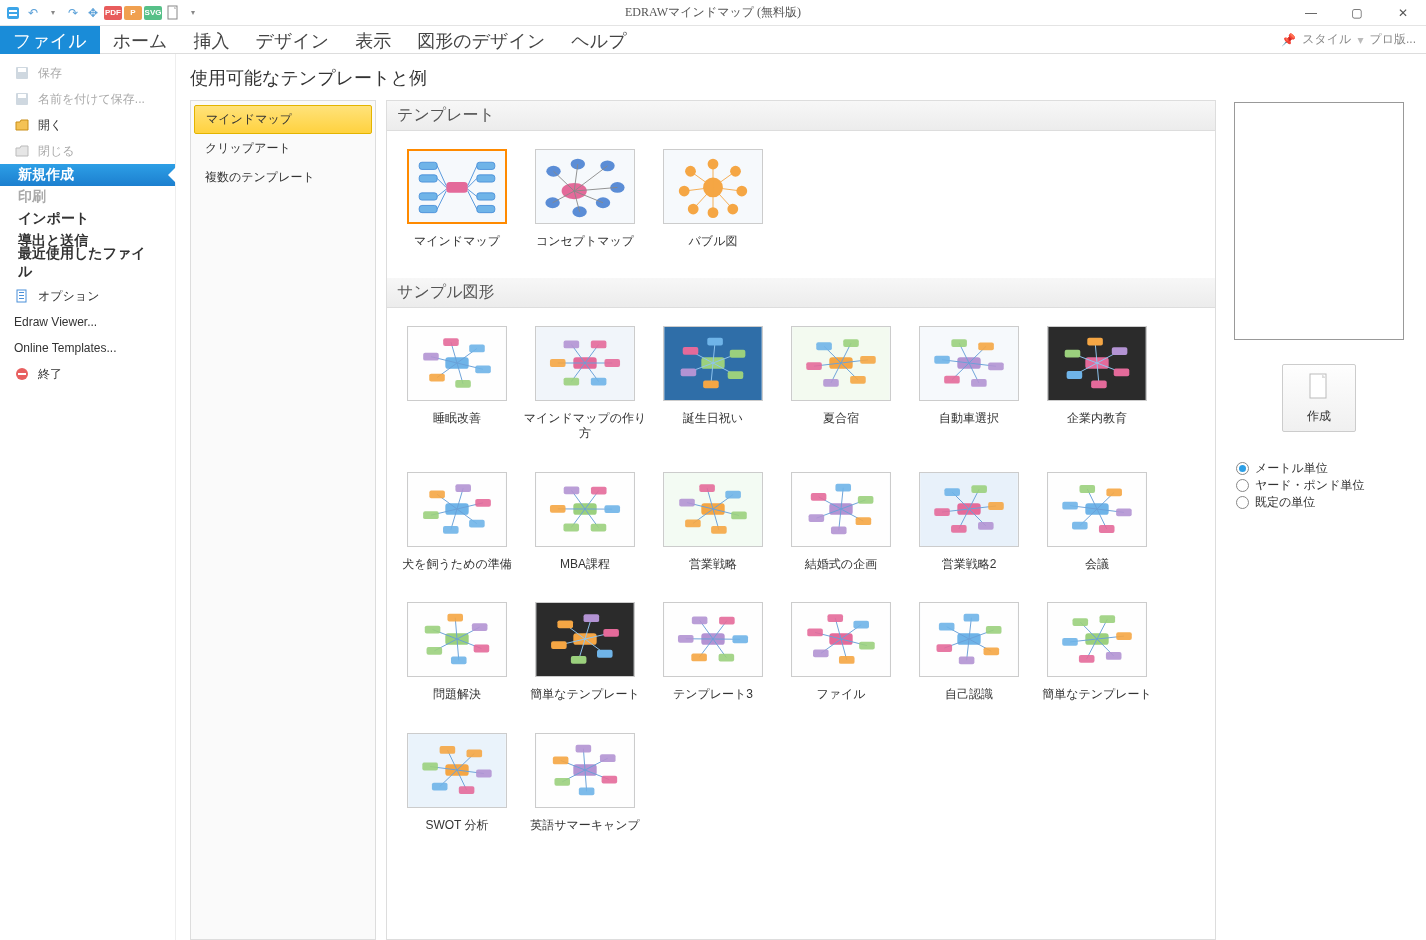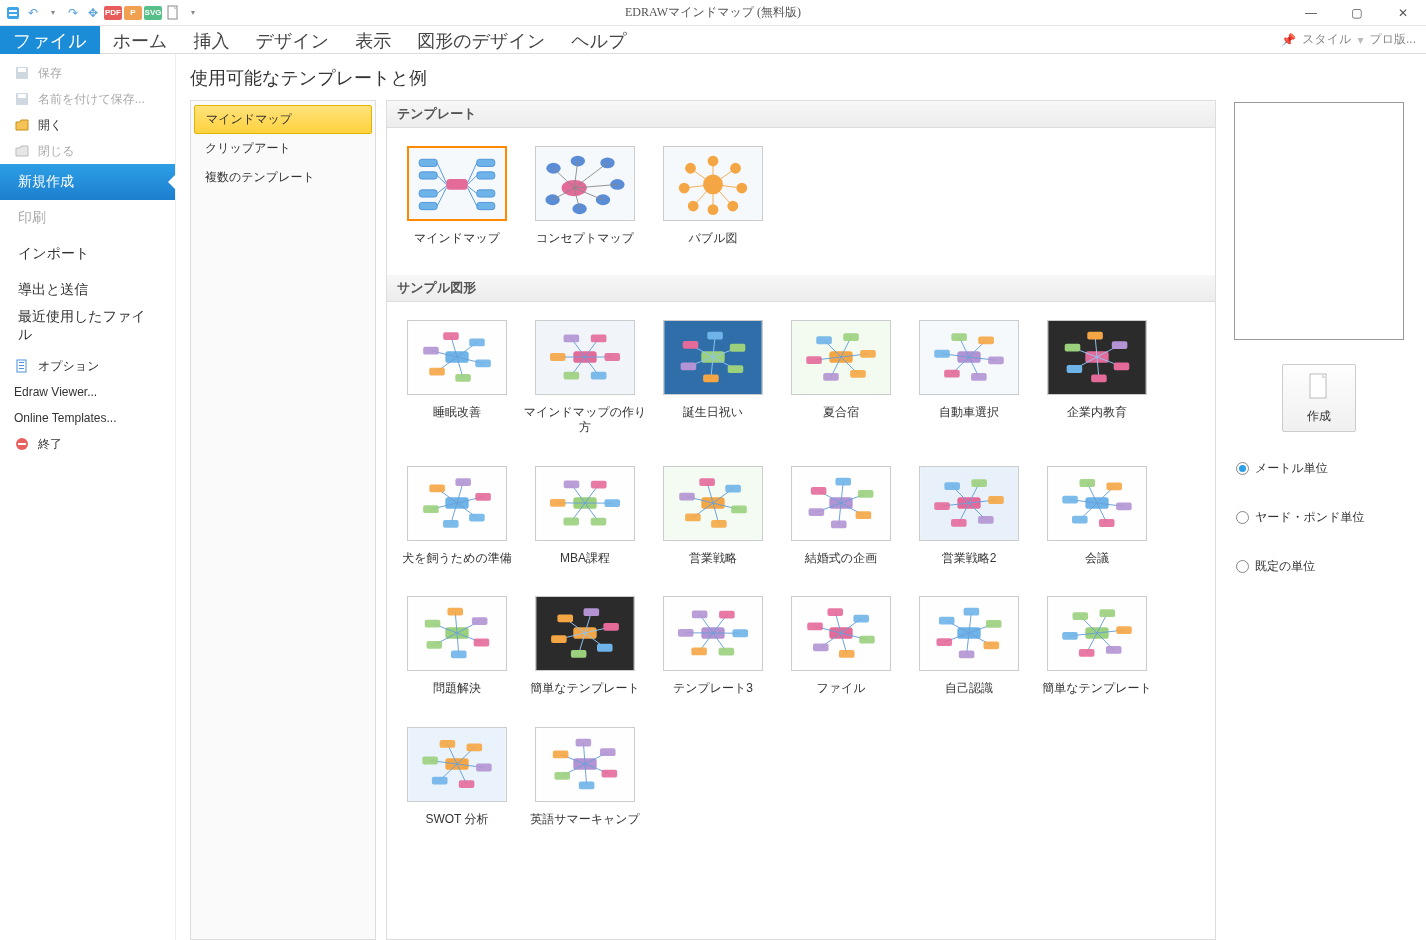--- a/index.html
+++ b/index.html
@@ -15,51 +15,51 @@
 .menubar { height: 28px; display: flex; align-items: stretch; border-bottom: 1px solid #ddd; background: #fff; }
 .tab { padding: 15px 13px; display: flex; align-items: center; font-size: 18px; color: #444; }
 .tab.file { background: #1a8cd8; color: #fff; }
 .menubar-right { margin-left: auto; display: flex; align-items: center; padding-right: 10px; gap: 6px; color: #888; font-size: 12px; }
 
 .body { display: flex; height: calc(940px - 26px - 28px); }
 
 .sidebar { width: 176px; background: #fff; border-right: 1px solid #eee; display: flex; flex-direction: column; padding-top: 6px; }
 .side-item { height: 26px; display: flex; align-items: center; padding: 0 14px; gap: 8px; color: #333; font-size: 12px; }
 .side-item.disabled { color: #aaa; align-items: center; }
-.side-item.big { height: 36px; font-size: 14px; padding: 0 18px; }
+.side-item.big { height: 22px; font-size: 14px; padding: 0 18px; font-weight: bold; }
 .side-item.big.active { background: linear-gradient(#2d9fe6, #1c7fcf); color: #fff; position: relative; }
 .side-item.big.active::after { content: ""; position: absolute; right: -1px; top: 50%; transform: translateY(-50%); border: 8px solid transparent; border-right-color: #fff; }
 .side-sep { height: 1px; background: transparent; margin: 4px 0; }
 .smallicon { width: 16px; height: 16px; display: inline-flex; align-items: center; justify-content: center; }
 
 .main { flex: 1; padding: 12px 14px 0 14px; display: flex; flex-direction: column; overflow: hidden; }
 .main h1 { font-size: 18px; font-weight: normal; color: #333; margin-bottom: 10px; }
 .content-row { display: flex; flex: 1; gap: 10px; min-height: 0; }
 
 .catcol { width: 186px; border: 1px solid #ddd; background: #fafafa; padding: 4px 0; }
 .cat-item { padding: 6px 14px; font-size: 12px; color: #333; }
 .cat-item.sel { background: linear-gradient(#ffe27a, #ffd23f); border: 1px solid #e3b400; border-radius: 2px; margin: 0 3px; padding: 5px 11px; }
 
 .gallery { flex: 1; border: 1px solid #ddd; display: flex; flex-direction: column; overflow: hidden; position: relative; }
-.section-head { background: linear-gradient(#f7f7f7,#ececec); border-bottom: 1px solid #ddd; padding: 4px 10px; font-size: 13px; font-weight: bold; color: #555; }
+.section-head { background: linear-gradient(#f7f7f7,#ececec); border-bottom: 1px solid #ddd; padding: 4px 10px; font-size: 16px; font-weight: normal; color: #555; }
 .section-body { padding: 12px 6px; display: flex; flex-wrap: wrap; gap: 8px 0; }
 .gallery-scroll { overflow-y: scroll; flex: 1; }
 
 .tile { width: 128px; display: flex; flex-direction: column; align-items: center; margin: 6px 0 16px 0; }
 .thumb { width: 100px; height: 75px; border: 1px solid #ccc; background: #f6f9fc; margin-bottom: 10px; display: flex; align-items: center; justify-content: center; overflow: hidden; position: relative; }
 .thumb.sel { border: 2px solid #ff8a00; }
 .tile-label { font-size: 12px; color: #333; text-align: center; line-height: 1.3; }
 
 
 .tm-mind svg, .tm-concept svg, .tm-bubble svg { width: 90px; height: 70px; }
 
 .rightpane { width: 186px; padding: 0 8px; display: flex; flex-direction: column; align-items: center; }
 .preview { width: 170px; height: 238px; border: 1px solid #999; background: #fff; margin-top: 2px; }
 .createbtn { margin-top: 24px; width: 74px; height: 68px; border: 1px solid #ccc; background: linear-gradient(#fefefe,#f0f0f0); display: flex; flex-direction: column; align-items: center; justify-content: center; gap: 6px; border-radius: 2px; font-size: 12px; }
-.radios { margin-top: 28px; width: 100%; display: flex; flex-direction: column; gap: 32px; padding-left: 2px; }
+.radios { margin-top: 28px; width: 100%; display: flex; flex-direction: column; gap: 0; padding-left: 2px; }
 .radio-row { display: flex; align-items: center; gap: 6px; font-size: 12px; color: #333; }
 .radio-dot { width: 13px; height: 13px; border: 1px solid #888; border-radius: 50%; display: inline-flex; align-items: center; justify-content: center; }
 .radio-dot.on::after { content: ""; width: 7px; height: 7px; background: #2d9fe6; border-radius: 50%; }
 
 .svgico { width: 16px; height: 16px; }
 .badge { width: 18px; height: 14px; border-radius: 2px; color: #fff; font-size: 8px; font-weight: bold; display: flex; align-items: center; justify-content: center; }
 </style>
 </head>
 <body>
 

